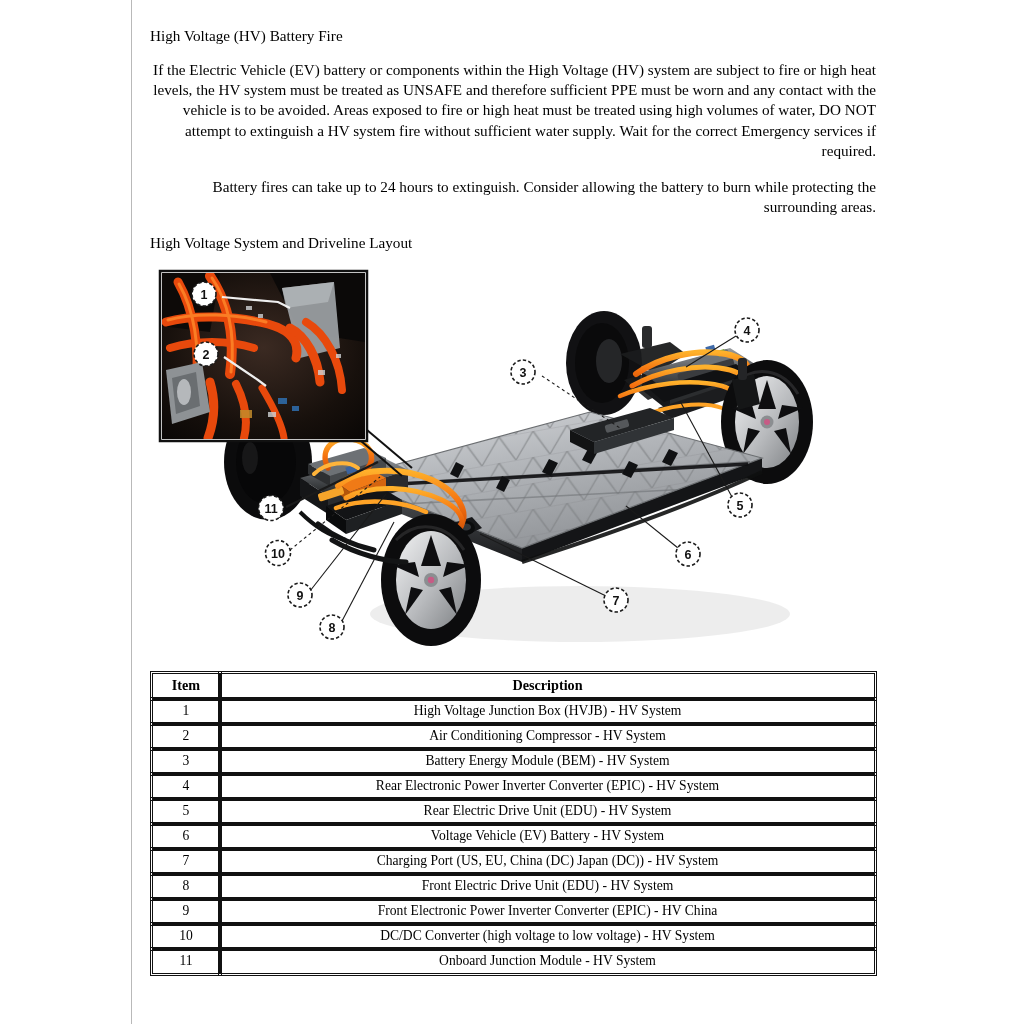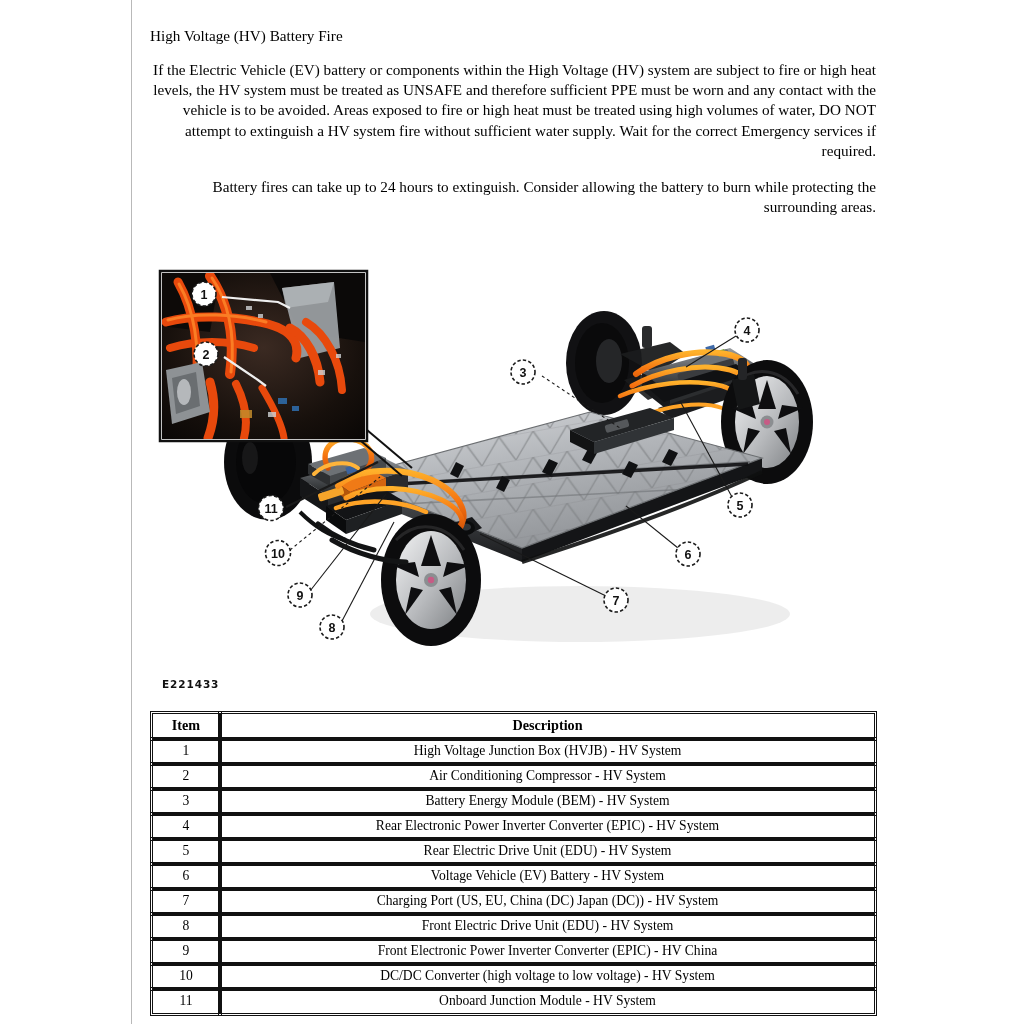--- a/index.html
+++ b/index.html
@@ -83,21 +83,21 @@
     font-size: 10.5px;
     font-weight: 700;
     letter-spacing: 0.9px;
     color: #111;
   }
 
   
   #parts-table-wrap {
     position: absolute;
     left: 152px;
-    top: 713px;
+    top: 673px;
     width: 723px;
   }
   table.parts {
     border-collapse: separate;
     border-spacing: 0;
     width: 100%;
     table-layout: fixed;
     font-size: 13.6px;
   }
   table.parts td, table.parts th {
@@ -124,20 +124,21 @@
 
 <div id="page">
 
   <div id="margin-rule"></div>
 
   <div id="content">
     <div class="heading">High Voltage (HV) Battery Fire</div>
     <p class="para">If the Electric Vehicle (EV) battery or components within the High Voltage (HV) system are subject to fire or high heat levels, the HV system must be treated as UNSAFE and therefore sufficient PPE must be worn and any contact with the vehicle is to be avoided. Areas exposed to fire or high heat must be treated using high volumes of water, DO NOT attempt to extinguish a HV system fire without sufficient water supply. Wait for the correct Emergency services if required.</p>
     <p class="para tight">Battery fires can take up to 24 hours to extinguish. Consider allowing the battery to burn while protecting the surrounding areas.</p>
     <div class="section-block">
+      <div class="line">High Voltage System and Driveline Layout</div>
     </div>
   </div>
 
   <div id="figure">
     <div id="figure-stage">
       <svg id="figure-svg" viewBox="0 0 726 420" xmlns="http://www.w3.org/2000/svg">
         <defs>
           <linearGradient id="packTop" x1="0" y1="0" x2="0.6" y2="1">
             <stop offset="0%" stop-color="#d9dbde"></stop>
             <stop offset="42%" stop-color="#b6b9bd"></stop>

